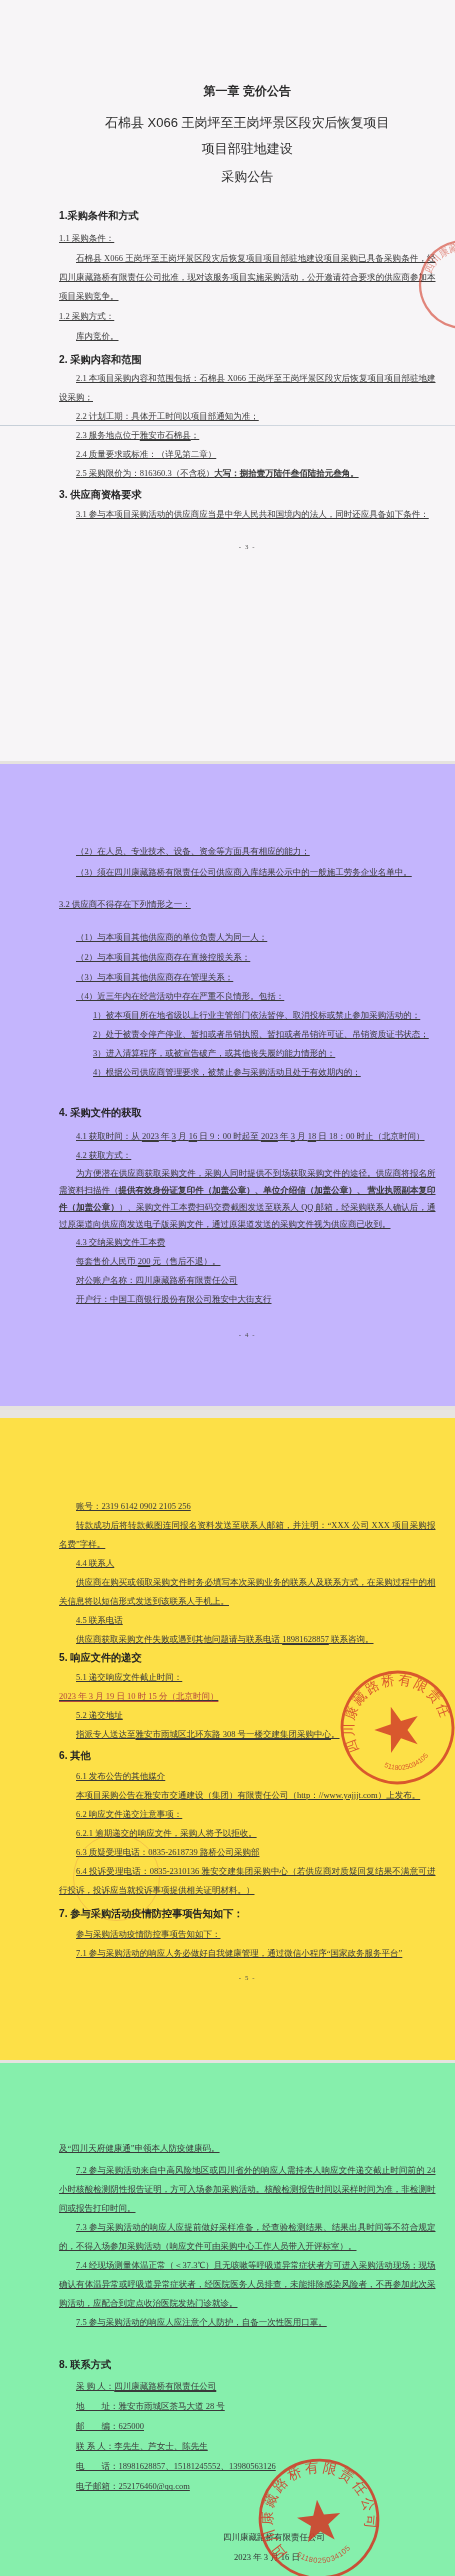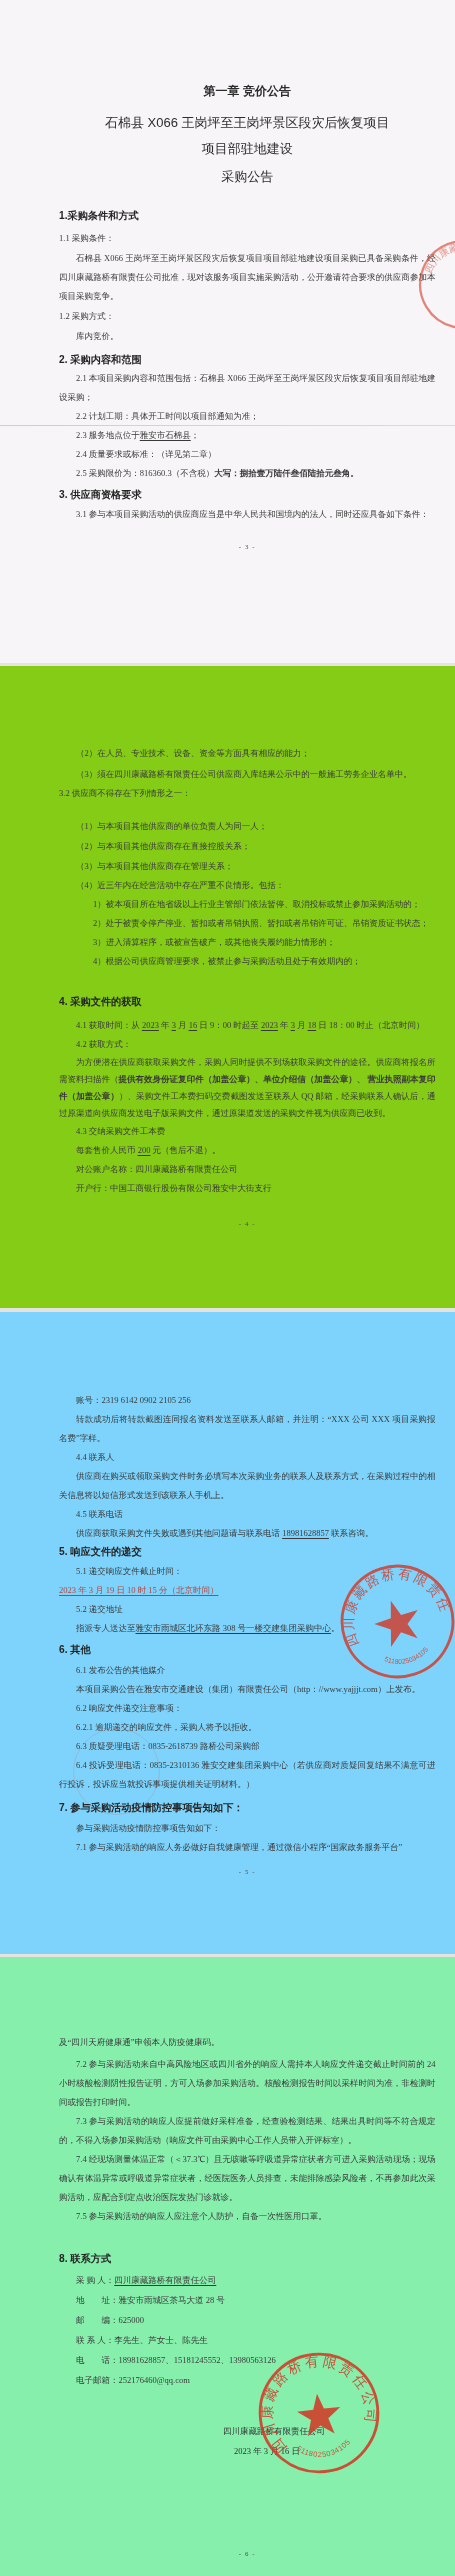--- a/index.html
+++ b/index.html
@@ -1,49 +1,49 @@
 <!DOCTYPE html>
 <html style="font-size:9px"><head>
 <meta charset="utf-8">
 <style>
   html,body{margin:0;padding:0;background:#e8e5e1;}
   #scan{width:456px;margin:0;font-family:"Liberation Serif",serif;}
   .page{position:relative;width:456px;background:#f7f5f7;overflow:hidden;
         padding:0 20.5px 0 59px;box-sizing:border-box;color:#3a3a3a;}
-  .page.p2{background:#84cc16;}
-  .page.p3{background:#7dd3fc;}
+  .page.p2{background:#c4b5fd;}
+  .page.p3{background:#fde047;margin-top:8px;}
   .page.p4{background:#86efac;}
   .gap{height:3.4px;background:#e6e3df;}
   .ttl{font-family:"Liberation Sans",sans-serif;font-weight:bold;text-align:center;
        color:#2c2c2c;font-size:12px;line-height:17px;}
   .proj{font-family:"Liberation Sans",sans-serif;text-align:center;color:#2e2e2e;
         font-size:13px;line-height:26px;font-weight:500;}
   .h{font-family:"Liberation Sans",sans-serif;font-weight:bold;color:#242424;
      font-size:10.2px;line-height:17px;}
-  .t{font-size:8.5px;line-height:19px;text-align:justify;}
+  .t{font-size:8.5px;line-height:19px;text-align:justify;text-decoration:underline;}
   .lh35{line-height:20px;}
   .ind{text-indent:2em;}
   .ind2{padding-left:2em;}
   .u{text-decoration:underline;text-underline-offset:2.3px;}
   .b{font-weight:bold;}
   .r{color:#b3473f;}
   .pagenum{text-align:center;font-size:6.8px;line-height:11.4px;color:#4d4d4d;letter-spacing:1.1px;}
   .signline{font-size:8.5px;line-height:19px;color:#333;}
   .artifact{position:absolute;left:0;width:456px;height:1.1px;
             background:linear-gradient(90deg,#9fb0bf,#b9c6d2);opacity:.55;}
   .seal{position:absolute;pointer-events:none;}
   .faint-circle{position:absolute;width:85px;height:85px;border-radius:50%;
                 border:1.1px solid rgba(214,90,80,.22);}
 </style>
 </head>
 <body>
 
 <div id="scan">
 
-  <div class="page p1" style="height:663px">
+  <div class="page p1" style="height:761px">
     <div class="ttl" style="margin-top:83px">第一章  竞价公告</div>
     <div class="proj" style="margin-top:10.2px">石棉县 X066 王岗坪至王岗坪景区段灾后恢复项目</div>
     <div class="proj">项目部驻地建设</div>
     <div class="proj" style="margin-top:2.3px">采购公告</div>
 
     <div class="h" style="margin-top:17px">1.采购条件和方式</div>
     <div class="t" style="margin-top:4.6px">1.1 采购条件：</div>
     <div class="t ind" style="margin-top:1.1px">石棉县 X066 王岗坪至王岗坪景区段灾后恢复项目项目部驻地建设项目采购已具备采购条件，经四川康藏路桥有限责任公司批准，现对该服务项目实施采购活动，公开邀请符合要求的供应商参加本项目采购竞争。</div>
     <div class="t" style="margin-top:1.1px">1.2 采购方式：</div>
     <div class="t ind" style="margin-top:1.1px">库内竞价。</div>
@@ -70,21 +70,21 @@
         <textPath href="#arcP1" startOffset="4">四川康藏路桥有限责任公司</textPath>
       </text>
     </svg>
   </div>
 
   <div class="gap"></div>
 
   <div class="page p2" style="height:642px">
     <div class="t ind" style="margin-top:78px">（2）在人员、专业技术、设备、资金等方面具有相应的能力；</div>
     <div class="t ind" style="margin-top:1.7px">（3）须在四川康藏路桥有限责任公司供应商入库结果公示中的一般施工劳务企业名单中。</div>
-    <div class="t" style="margin-top:0">3.2 供应商不得存在下列情形之一：</div>
+    <div class="t" style="margin-top:13px">3.2 供应商不得存在下列情形之一：</div>
     <div class="t ind" style="margin-top:14px">（1）与本项目其他供应商的单位负责人为同一人；</div>
     <div class="t ind" style="margin-top:1.1px">（2）与本项目其他供应商存在直接控股关系；</div>
     <div class="t ind" style="margin-top:1.1px">（3）与本项目其他供应商存在管理关系；</div>
     <div class="t ind">（4）近三年内在经营活动中存在严重不良情形。包括：</div>
     <div class="t ind2 ind">1）被本项目所在地省级以上行业主管部门依法暂停、取消投标或禁止参加采购活动的；</div>
     <div class="t ind2 ind">2）处于被责令停产停业、暂扣或者吊销执照、暂扣或者吊销许可证、吊销资质证书状态；</div>
     <div class="t ind2 ind">3）进入清算程序，或被宣告破产，或其他丧失履约能力情形的；</div>
     <div class="t ind2 ind">4）根据公司供应商管理要求，被禁止参与采购活动且处于有效期内的；</div>
 
     <div class="h" style="margin-top:21.6px">4.  采购文件的获取</div>

